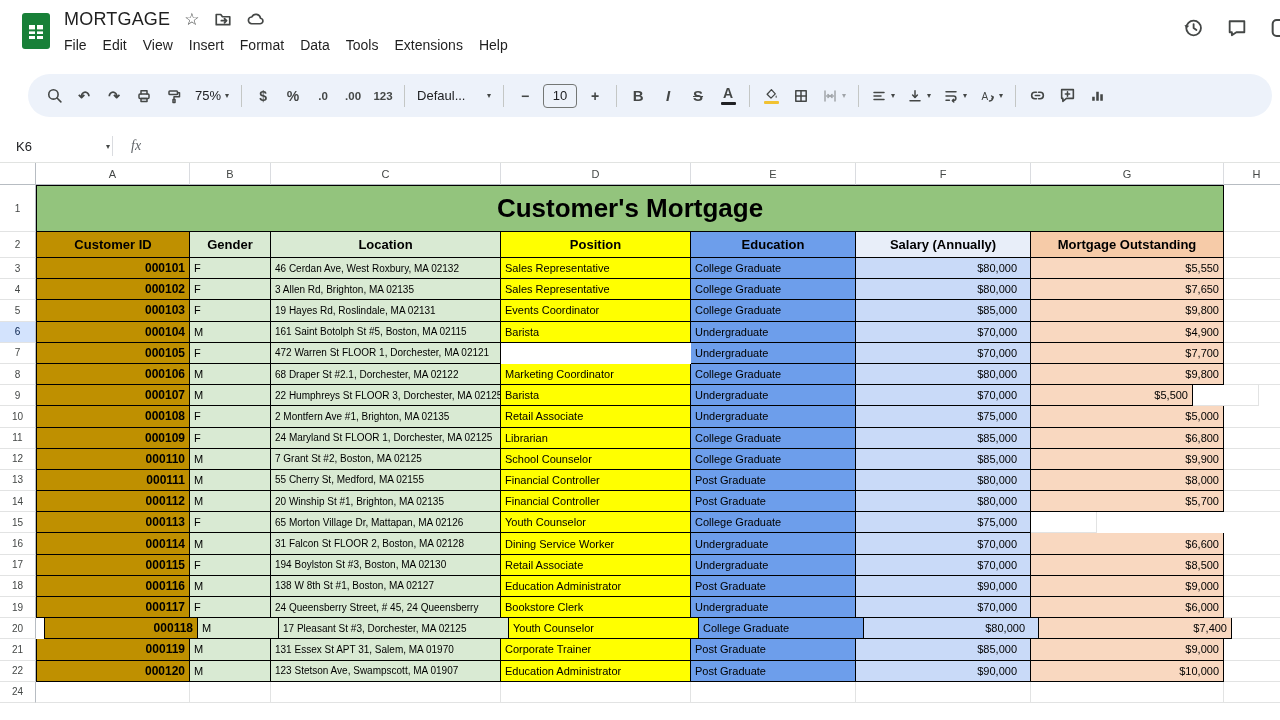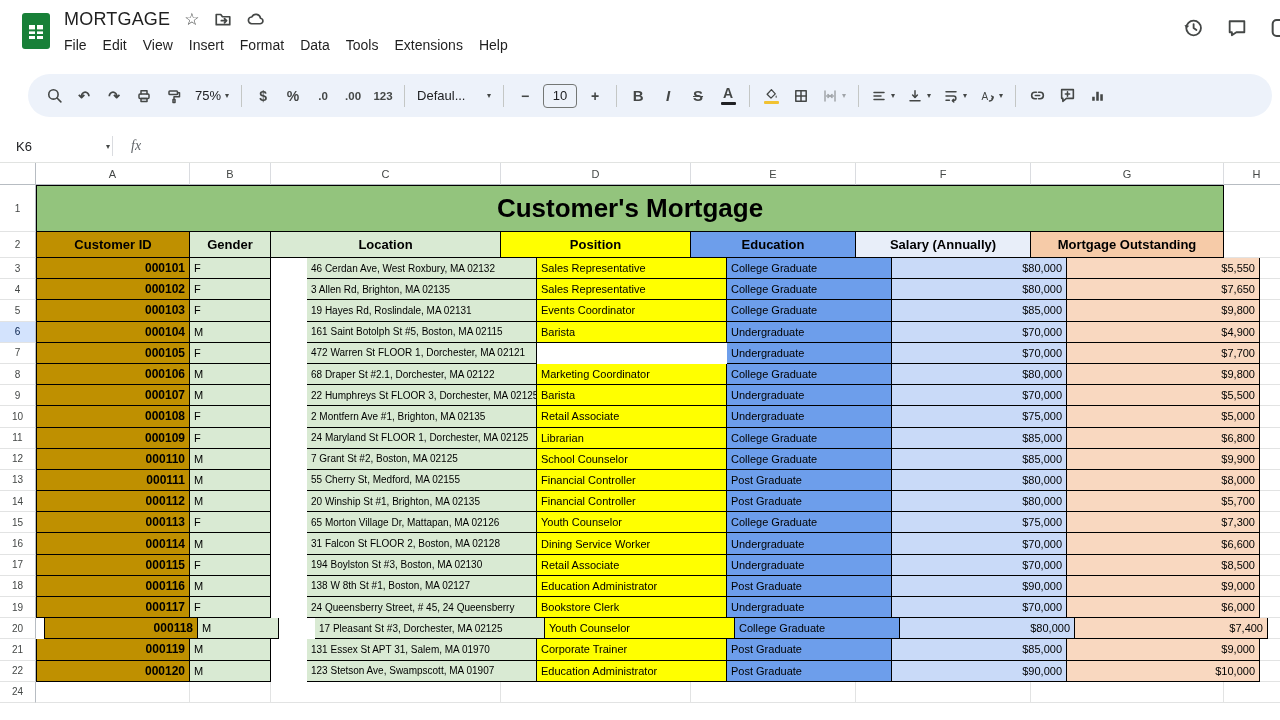--- a/index.html
+++ b/index.html
@@ -76,24 +76,24 @@
   .hd-a { background:var(--customer-id-bg,#bf9000); border-left:1px solid #000; }
   .hd-b { background:var(--gender-bg,#d9ead3); }
   .hd-c { background:var(--location-bg,#d9ead3); }
   .hd-d { background:var(--position-bg,#ffff00); }
   .hd-e { background:var(--education-bg,#6d9eeb); }
   .hd-f { background:var(--salary-header-bg,#e8eef9); }
   .hd-g { background:var(--mortgage-header-bg,#f6cba8); }
   .d-a { background:var(--customer-id-bg,#bf9000); border-left:1px solid #000;
          justify-content:flex-end; padding-right:4px; font-weight:700; font-size:12px; }
   .d-b { background:var(--gender-bg,#d9ead3); padding-left:4px; }
-  .d-c { background:var(--location-bg,#d9ead3); padding-left:4px; font-size:10px;margin-left:36px; }
+  .d-c { background:var(--location-bg,#d9ead3); padding-left:4px; font-size:10px; }
   .d-d { background:var(--position-bg,#ffff00); padding-left:4px; }
   .d-e { background:var(--education-bg,#6d9eeb); padding-left:4px; }
-  .d-f { background:var(--salary-bg,#c9daf8); justify-content:flex-end; padding-right:4px; }
+  .d-f { background:var(--salary-bg,#c9daf8); justify-content:flex-end; padding-right:13px; }
   .d-g { background:var(--mortgage-bg,#f9d8c0); justify-content:flex-end; padding-right:4px; }
 </style>
 </head>
 <body>
 
 <header class="top">
   <div class="logo">
     <svg width="28" height="36" viewBox="0 0 28 36">
       <rect width="28" height="36" rx="3" style="fill:var(--logo-green,#188038)"></rect>
       <rect x="7" y="12" width="14" height="14" fill="#ffffff"></rect>
@@ -387,21 +387,21 @@
         <div class="cell plain" style="width: 66px;"></div>
       </div>
       <div class="grid-row" style="height: 21.2px;">
         <div class="gutter">9</div>
         <div class="cell t d-a" style="width: 154px;">000107</div>
         <div class="cell t d-b" style="width: 81px;">M</div>
         <div class="cell t d-c" style="width: 230px;">22 Humphreys St FLOOR 3, Dorchester, MA 02125</div>
         <div class="cell t d-d" style="width: 190px;">Barista</div>
         <div class="cell t d-e" style="width: 165px;">Undergraduate</div>
         <div class="cell t d-f" style="width: 175px;">$70,000</div>
-        <div class="cell t d-g" style="width: 193px;">$5,500</div>
+        <div class="cell t d-g" style="width: 162px;">$5,500</div>
         <div class="cell plain" style="width: 66px;"></div>
       </div>
       <div class="grid-row" style="height: 21.2px;">
         <div class="gutter">10</div>
         <div class="cell t d-a" style="width: 154px;">000108</div>
         <div class="cell t d-b" style="width: 81px;">F</div>
         <div class="cell t d-c" style="width: 230px;">2 Montfern Ave #1, Brighton, MA 02135</div>
         <div class="cell t d-d" style="width: 190px;">Retail Associate</div>
         <div class="cell t d-e" style="width: 165px;">Undergraduate</div>
         <div class="cell t d-f" style="width: 175px;">$75,000</div>
@@ -453,21 +453,20 @@
         <div class="cell plain" style="width: 66px;"></div>
       </div>
       <div class="grid-row" style="height: 21.2px;">
         <div class="gutter">15</div>
         <div class="cell t d-a" style="width: 154px;">000113</div>
         <div class="cell t d-b" style="width: 81px;">F</div>
         <div class="cell t d-c" style="width: 230px;">65 Morton Village Dr, Mattapan, MA 02126</div>
         <div class="cell t d-d" style="width: 190px;">Youth Counselor</div>
         <div class="cell t d-e" style="width: 165px;">College Graduate</div>
         <div class="cell t d-f" style="width: 175px;">$75,000</div>
-        <div class="cell t d-g" style="width: 193px;">$7,300</div>
         <div class="cell plain" style="width: 66px;"></div>
       </div>
       <div class="grid-row" style="height: 21.2px;">
         <div class="gutter">16</div>
         <div class="cell t d-a" style="width: 154px;">000114</div>
         <div class="cell t d-b" style="width: 81px;">M</div>
         <div class="cell t d-c" style="width: 230px;">31 Falcon St FLOOR 2, Boston, MA 02128</div>
         <div class="cell t d-d" style="width: 190px;">Dining Service Worker</div>
         <div class="cell t d-e" style="width: 165px;">Undergraduate</div>
         <div class="cell t d-f" style="width: 175px;">$70,000</div>

